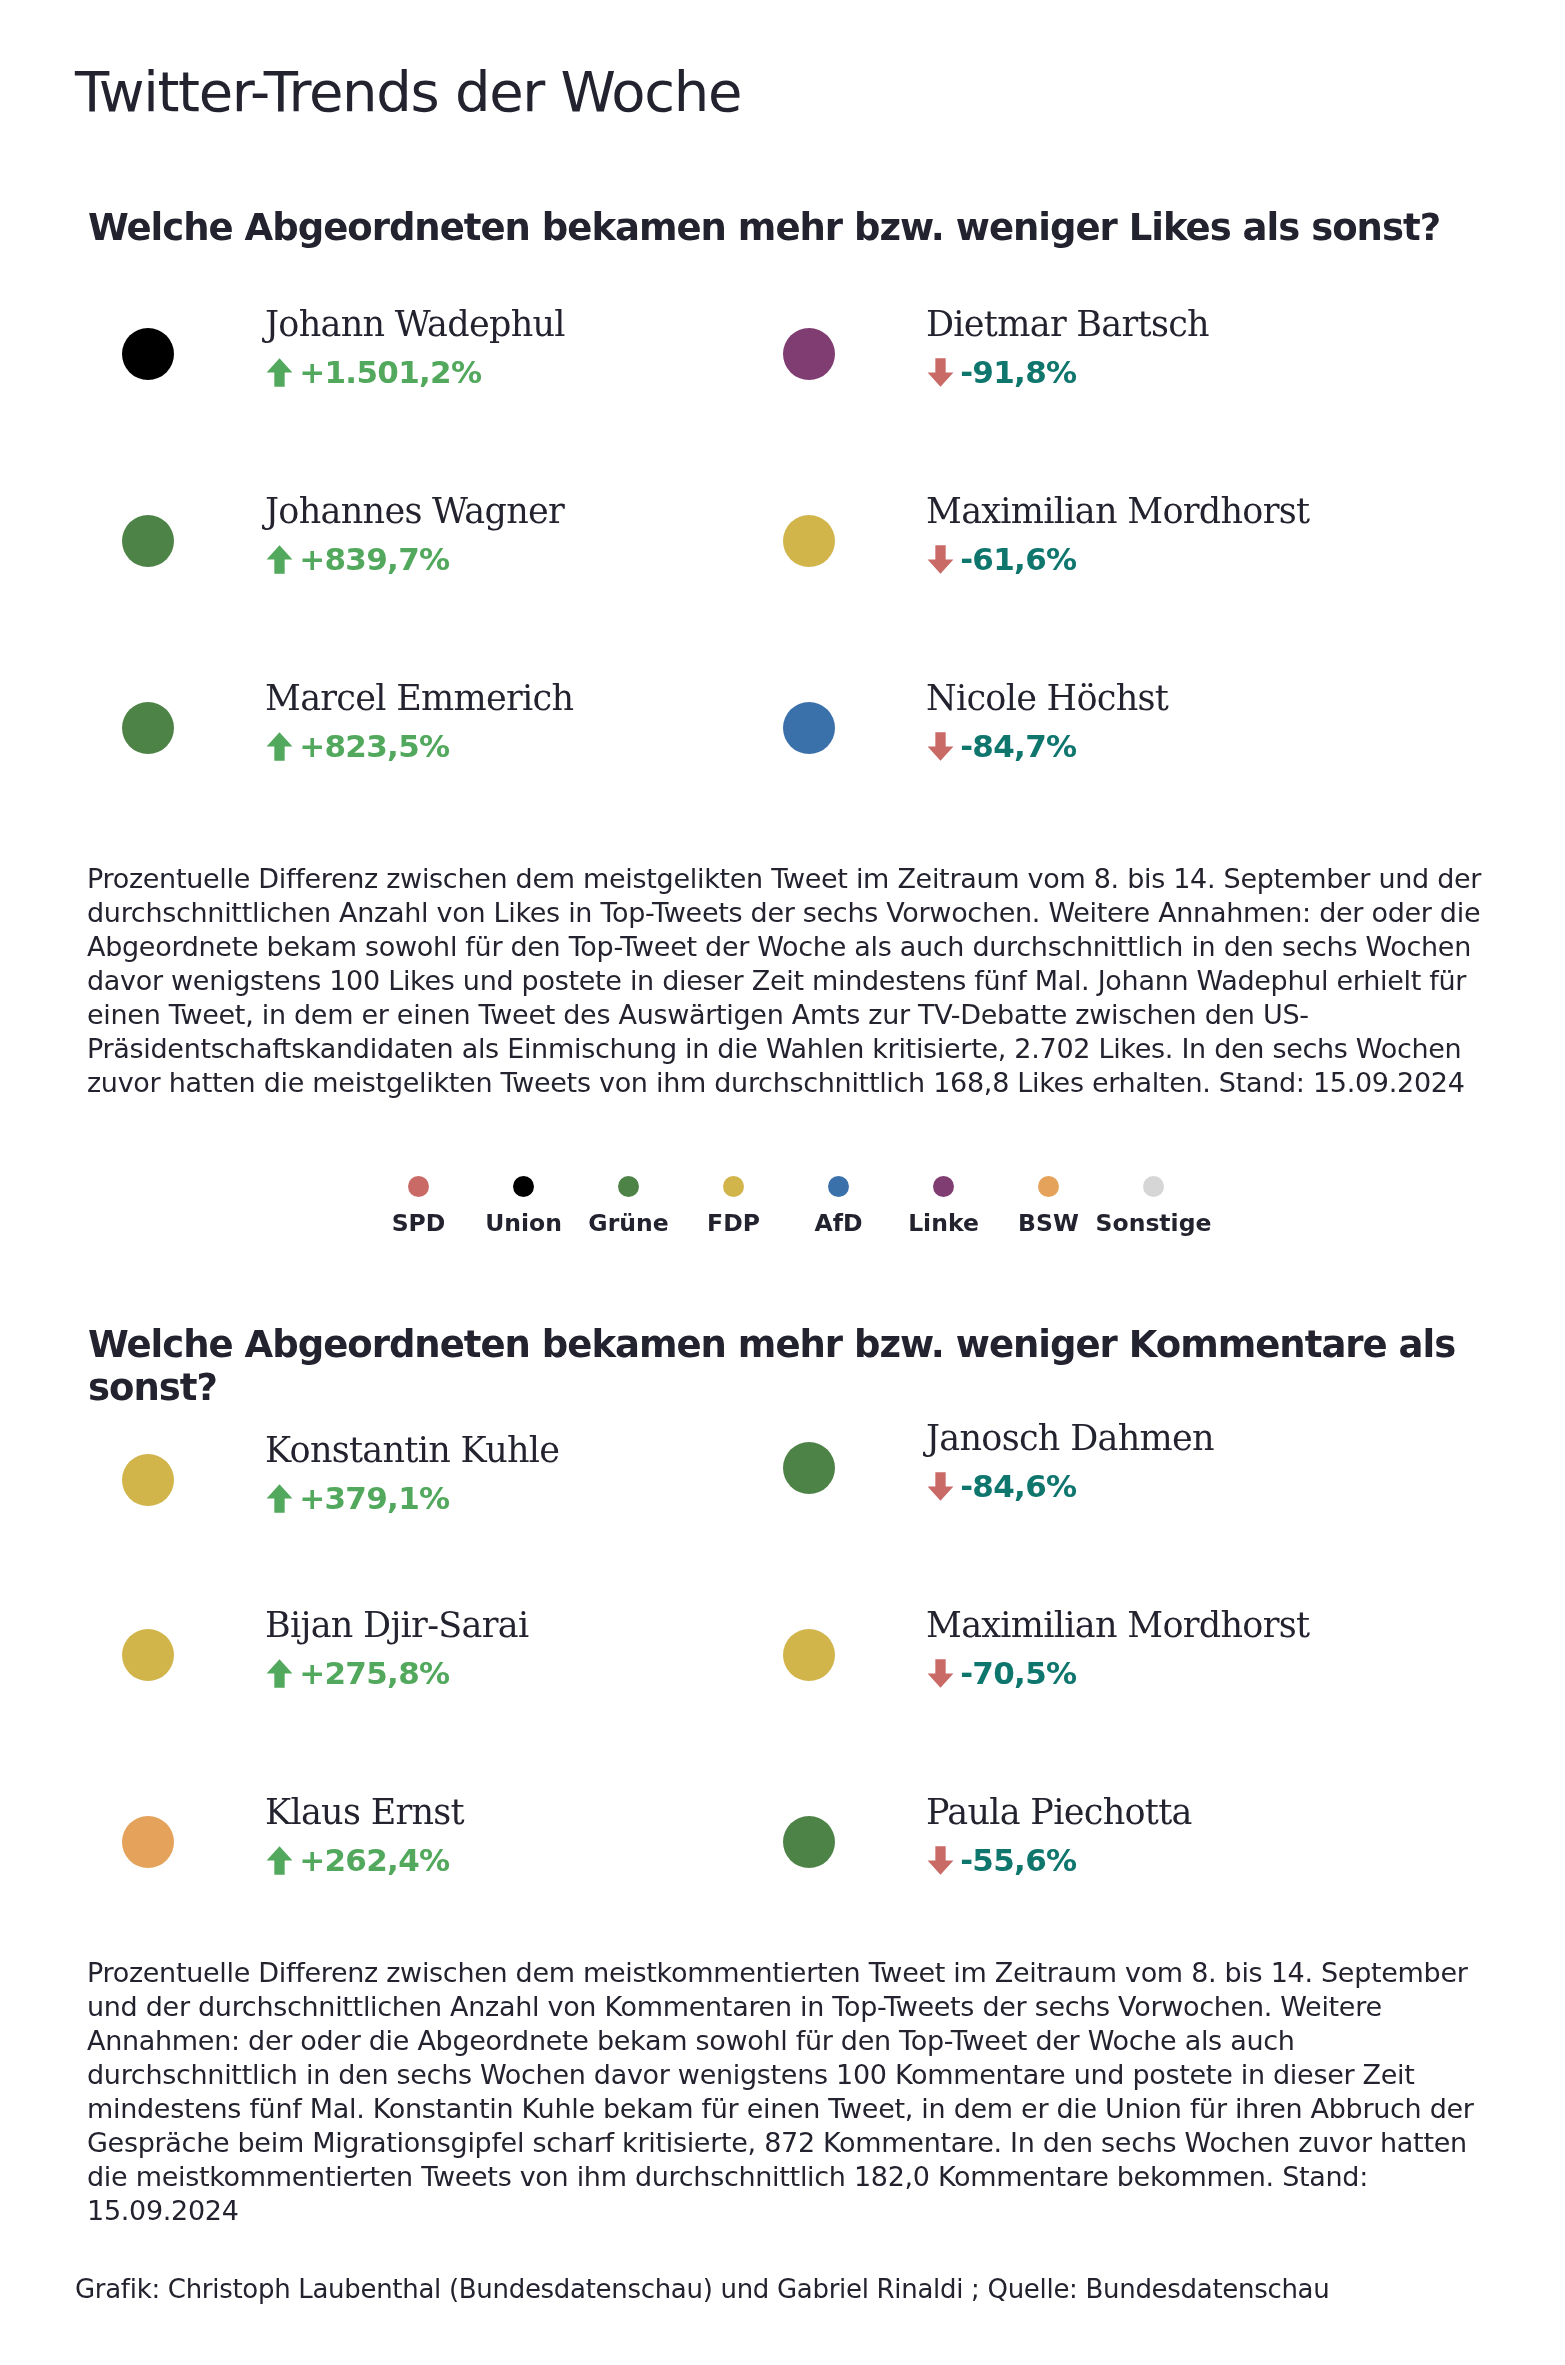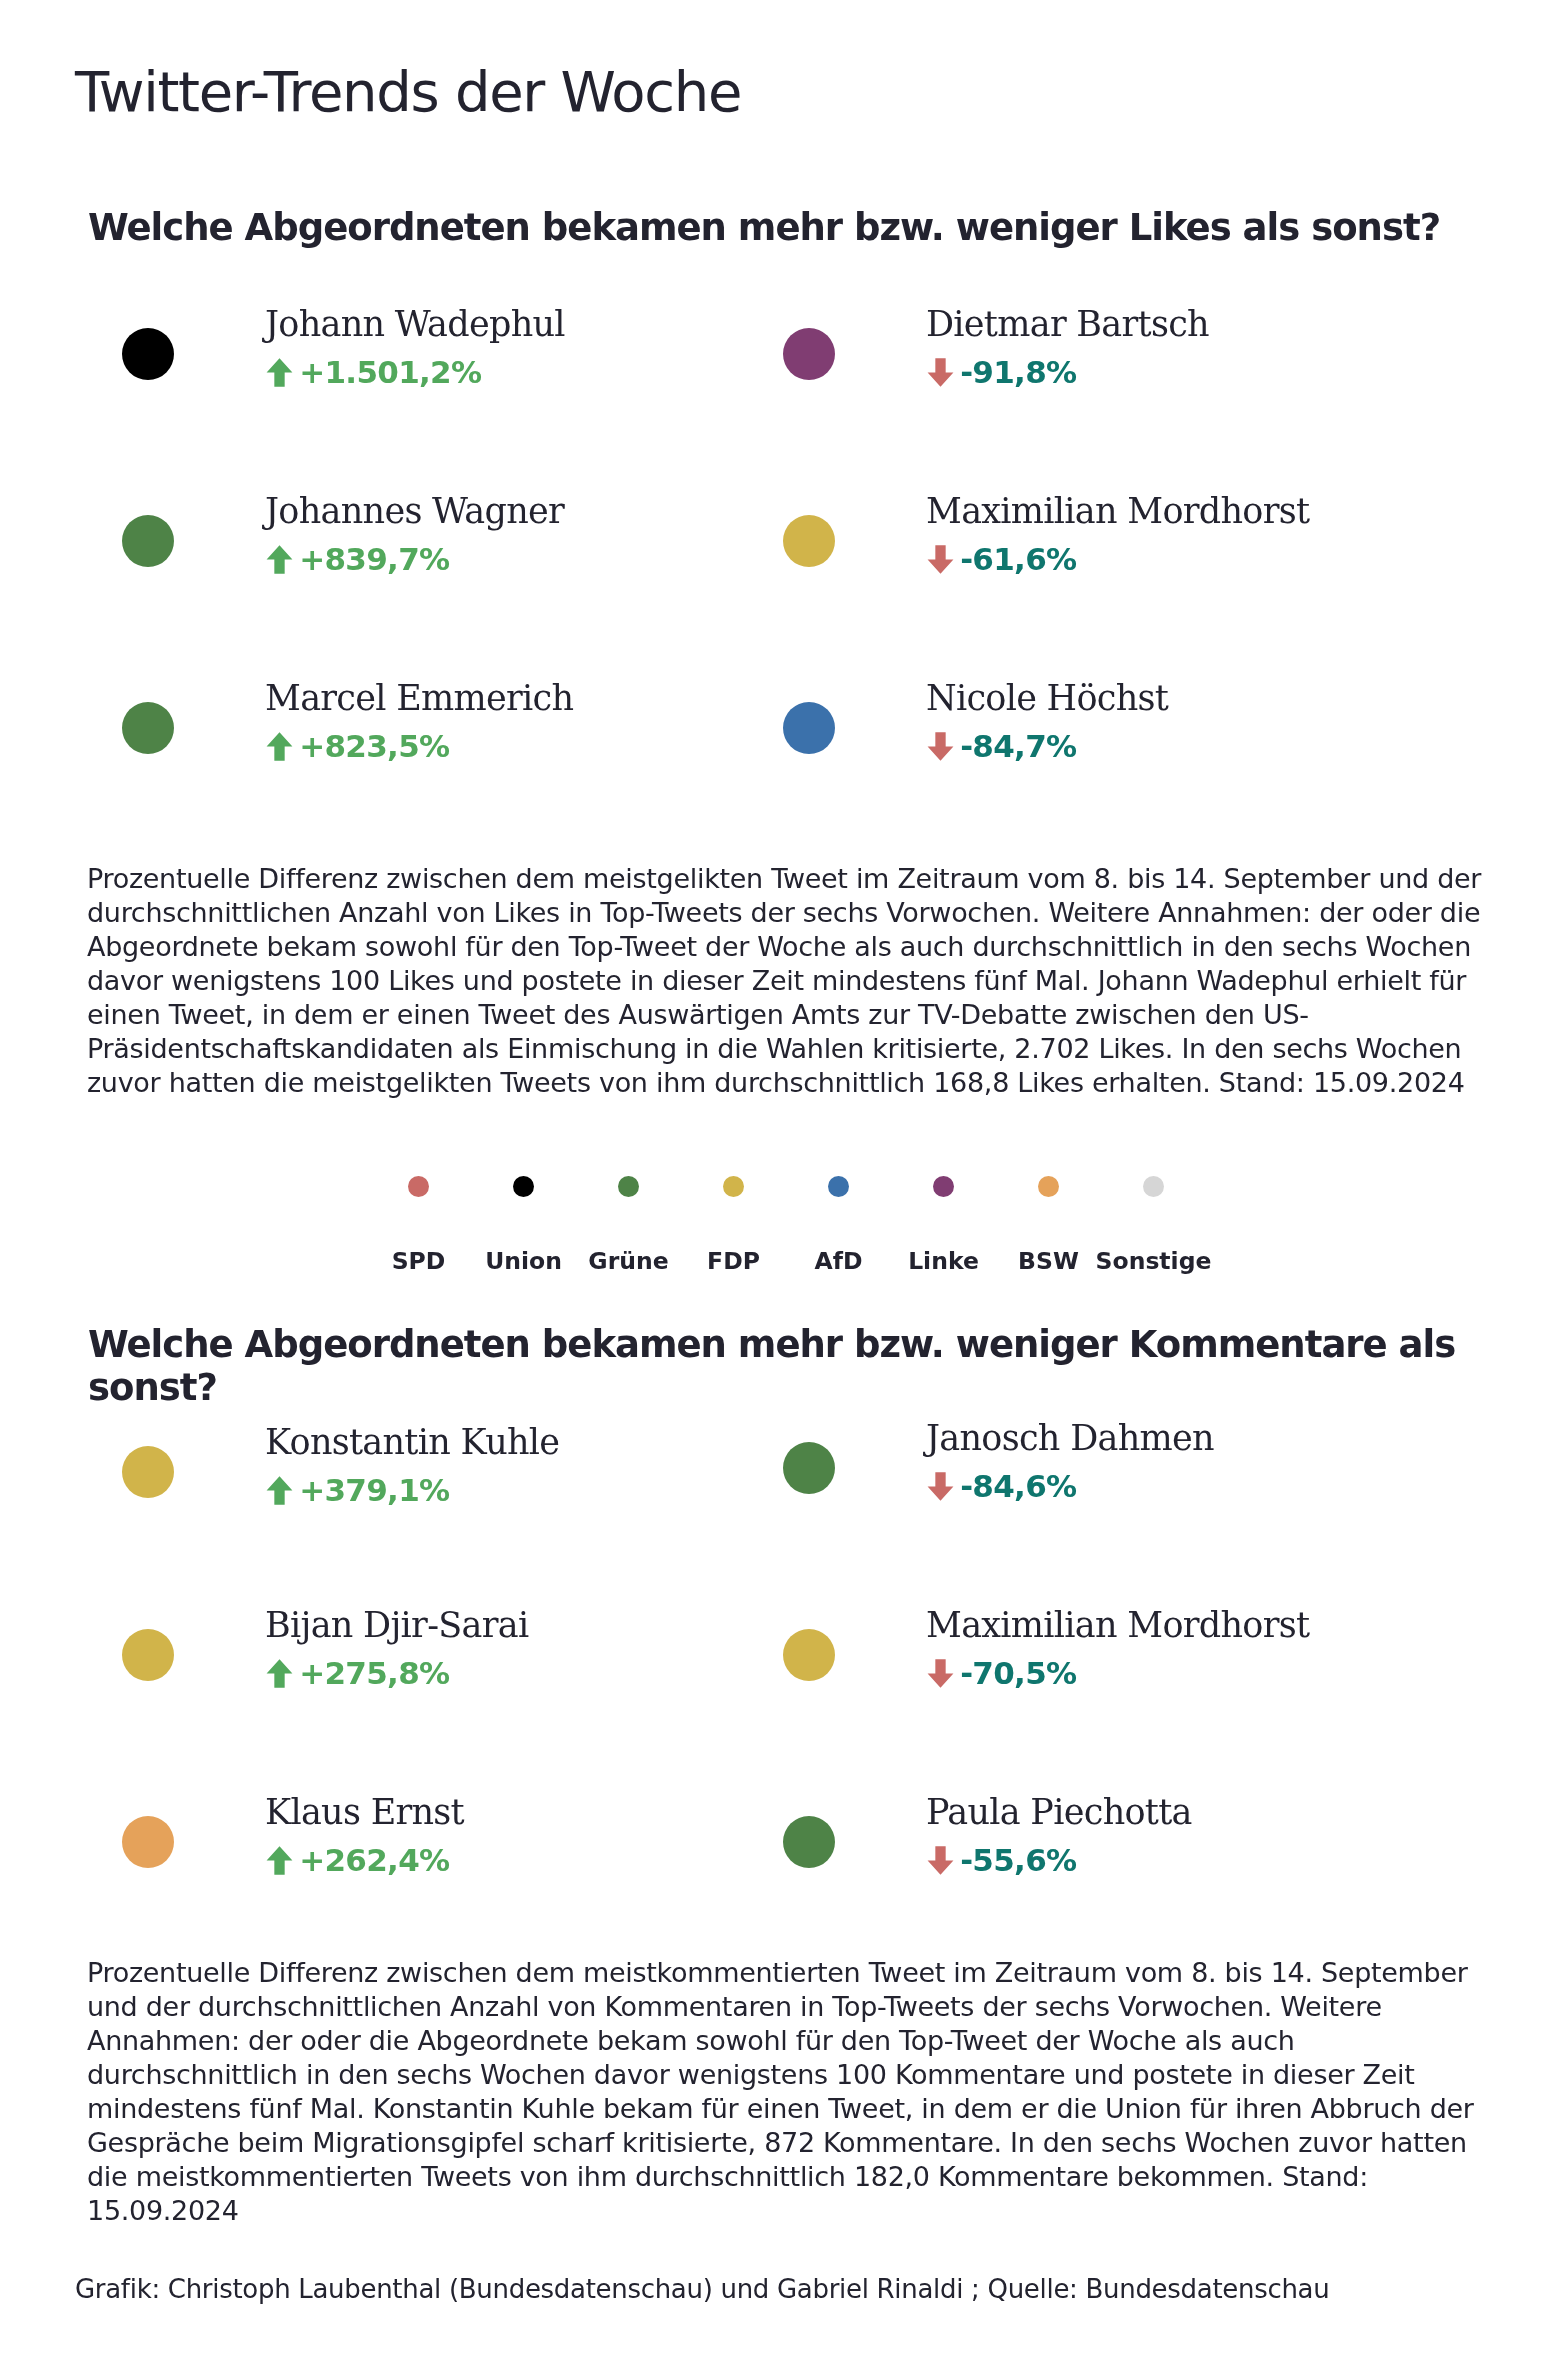--- a/index.html
+++ b/index.html
@@ -11,21 +11,21 @@
   .dot{position:absolute;left:47px;top:23.5px;width:52px;height:52px;border-radius:50%;}
   .name{position:absolute;left:190px;top:0;font-family:"DejaVu Serif","Liberation Serif",serif;font-size:35px;white-space:nowrap;letter-spacing:-0.7px;}
   .val{position:absolute;left:190px;top:50px;font-size:31px;font-weight:bold;white-space:nowrap;display:flex;align-items:center;letter-spacing:-0.7px;}
   .val svg{width:29px;height:31px;margin-right:5.2px;}
   .up{color:#52a85c;}
   .down{color:#0f766e;}
   .note{position:absolute;left:75px;width:1412px;font-size:27px;line-height:34px;margin:12px;letter-spacing:-0.3px;}
   .legend{position:absolute;left:366px;top:1176px;display:flex;}
   .leg{width:105px;display:flex;flex-direction:column;align-items:center;}
   .leg .ld{width:21px;height:21px;border-radius:50%;margin-bottom:11.8px;}
-  .leg .ll{font-size:23.5px;font-weight:bold;margin-top:38px;}
+  .leg .ll{font-size:23.5px;font-weight:bold;}
   .footer{position:absolute;left:75px;top:2274px;font-size:26px;letter-spacing:-0.3px;margin:0;}
 </style>
 </head>
 <body>
 
 <h1 class="title">Twitter-Trends der Woche</h1>
 
 <h2 class="subtitle" style="top:193px">Welche Abgeordneten bekamen mehr bzw. weniger Likes als sonst?</h2>
 <div class="grid" id="grid1" style="top:304px">
     <div class="item" style="left: 0px; top: 0px;">
@@ -121,21 +121,21 @@
       <span class="ll">BSW</span>
     </div>
     <div class="leg">
       <span class="ld" style="background: rgb(214, 214, 214);"></span>
       <span class="ll">Sonstige</span>
     </div>
   </div>
 
 <h2 class="subtitle" style="top:1310px">Welche Abgeordneten bekamen mehr bzw. weniger Kommentare als sonst?</h2>
 <div class="grid" id="grid2" style="top:1418px">
-    <div class="item" style="left: 0px; top: 4px;">
+    <div class="item" style="left: 0px; top: 12px;">
       <span class="dot" style="background: rgb(209, 180, 74);"></span>
       <span class="name">Konstantin Kuhle</span>
       <span class="val up">
         <svg viewBox="0 0 44 48">
           <path d="M22 2 L42 24 L30 24 L30 46 L14 46 L14 24 L2 24 Z" fill="#52a85c"></path>
         </svg>
         <span>+379,1%</span>
       </span>
     </div>
     <div class="item" style="left: 661px; top: 0px;">

